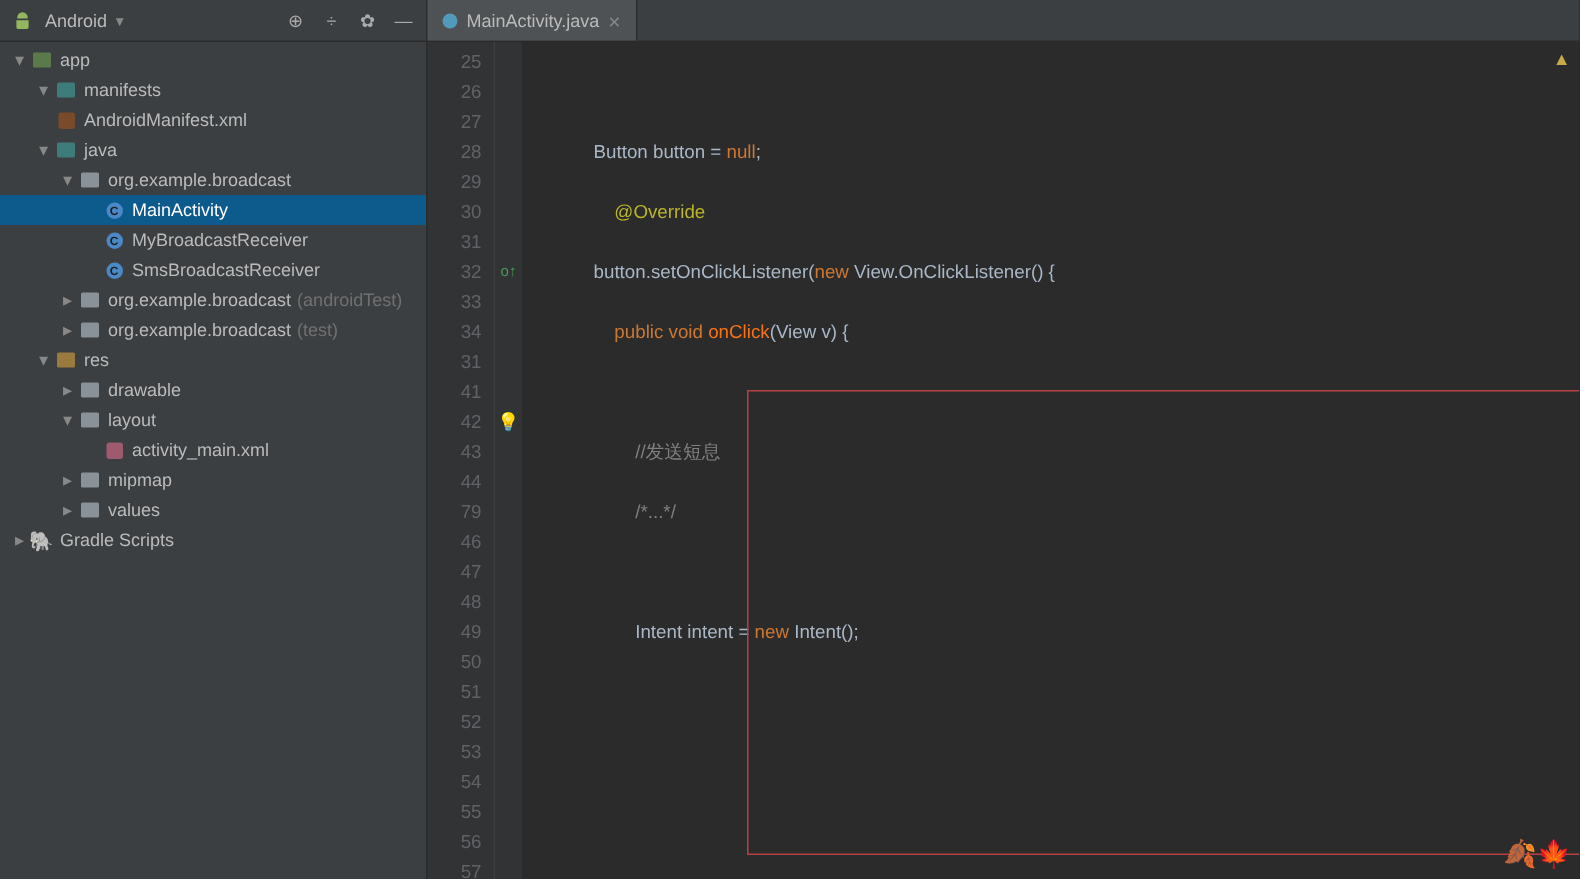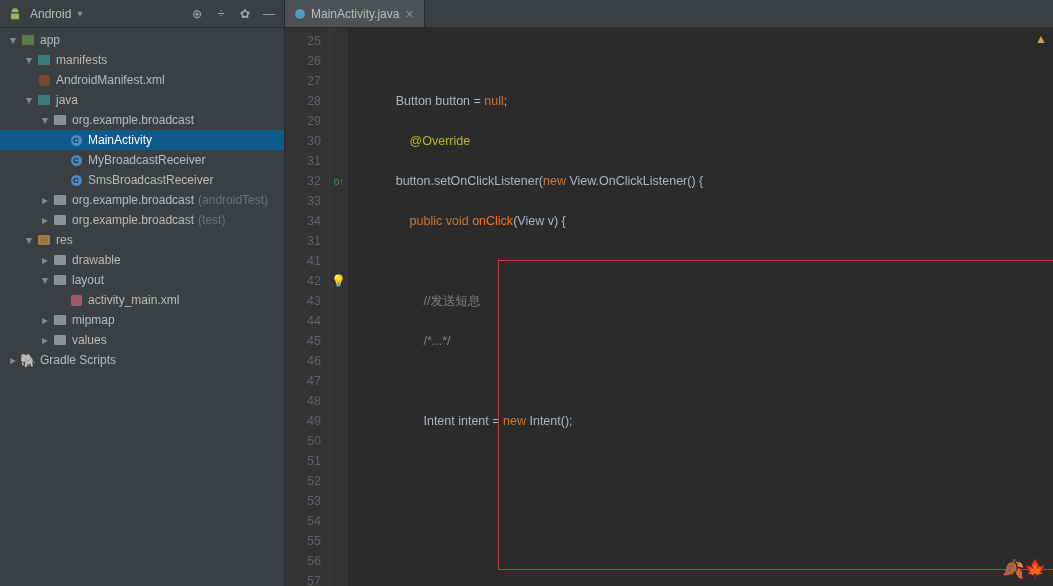--- a/index.html
+++ b/index.html
@@ -207,21 +207,21 @@
         <div class="gline">30</div>
         <div class="gline">31</div>
         <div class="gline">32</div>
         <div class="gline">33</div>
         <div class="gline">34</div>
         <div class="gline">31</div>
         <div class="gline">41</div>
         <div class="gline">42</div>
         <div class="gline">43</div>
         <div class="gline">44</div>
-        <div class="gline">45</div>
+        <div class="gline">79</div>
         <div class="gline">46</div>
         <div class="gline">47</div>
         <div class="gline">48</div>
         <div class="gline">49</div>
         <div class="gline">50</div>
         <div class="gline">51</div>
         <div class="gline">52</div>
         <div class="gline">53</div>
         <div class="gline">54</div>
         <div class="gline">55</div>

